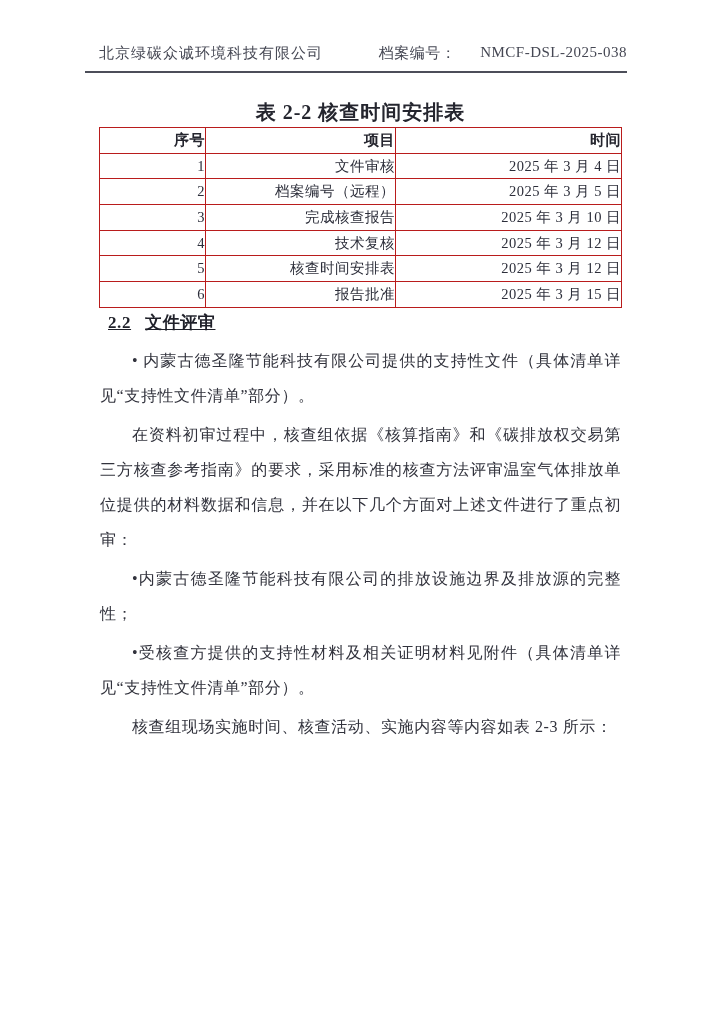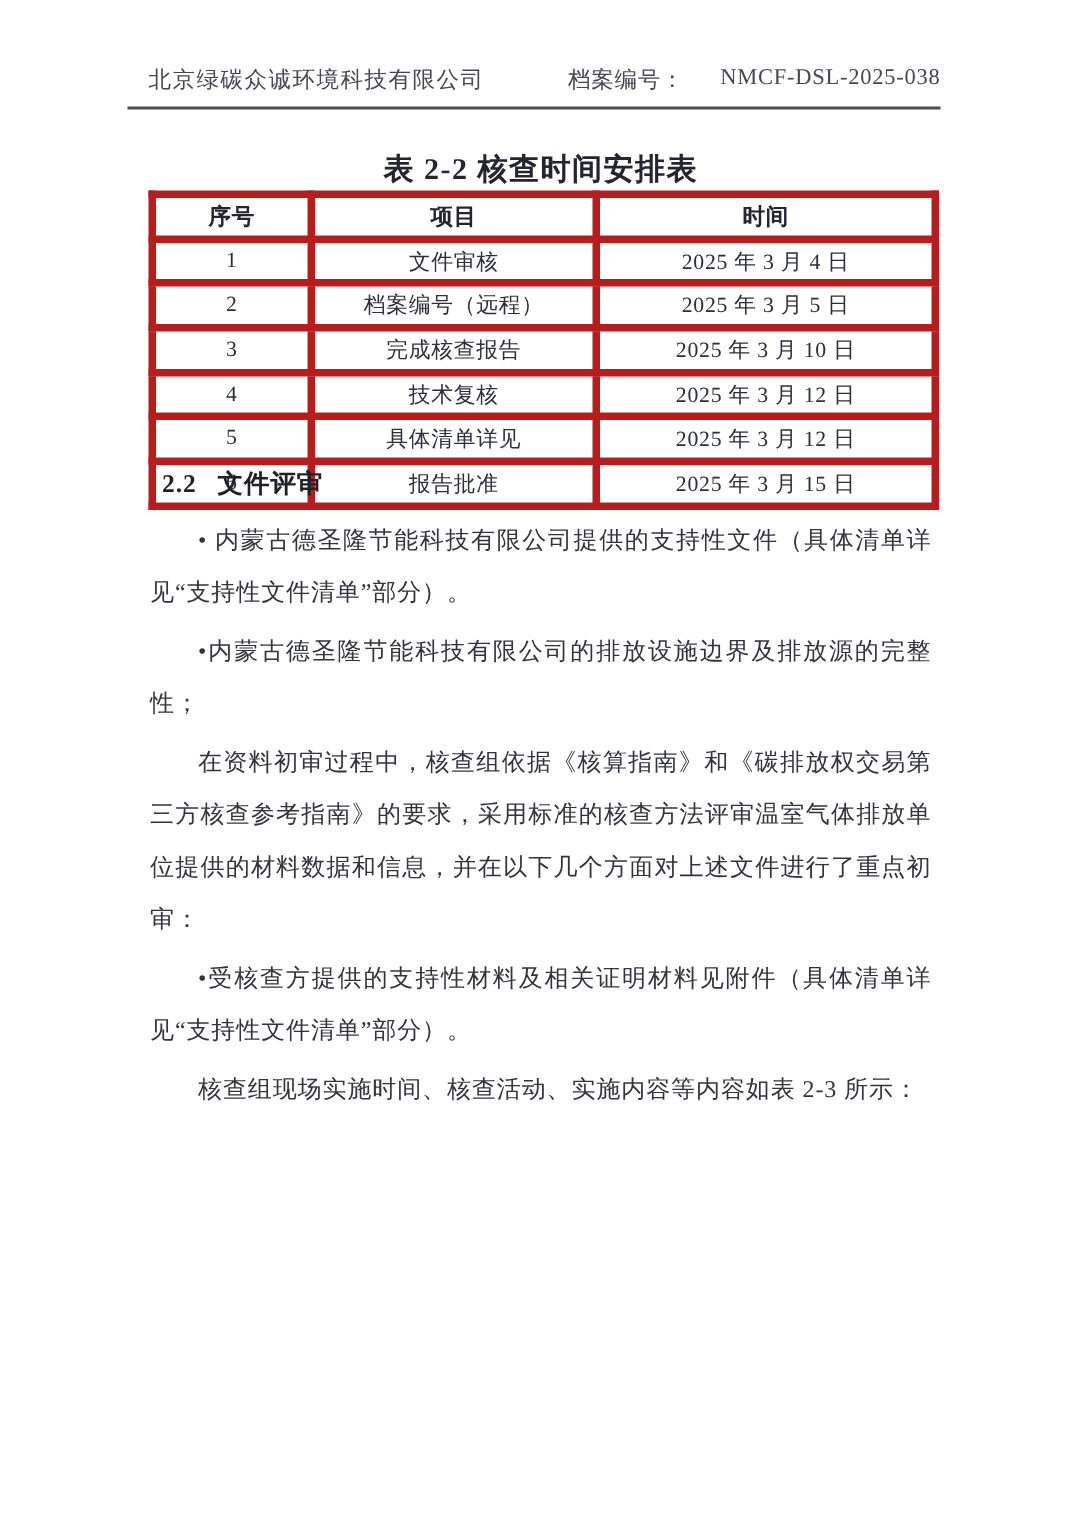--- a/index.html
+++ b/index.html
@@ -31,38 +31,38 @@
   }
   
   table.schedule{
     position:absolute;top:127px;left:99px;width:522px;
     border-collapse:collapse;table-layout:fixed;
   }
   table.schedule col.c1{width:106px;}
   table.schedule col.c2{width:190px;}
   table.schedule col.c3{width:226px;}
   table.schedule th,table.schedule td{
-    border:5px solid #b91c1c;
+    border:1px solid #b91c1c;
     height:24.7px;
-    text-align:center;vertical-align:middle;
+    text-align:right;vertical-align:middle;
     font-size:14.5px;color:#2c2e3a;
     padding:0;letter-spacing:0.5px;
   }
   table.schedule th{font-weight:bold;font-size:15px;color:#24252e;}
   
   .content{
     position:absolute;top:311px;left:100px;width:521px;
     font-size:16px;line-height:35px;
     text-align:justify;text-justify:inter-ideograph;
     letter-spacing:0.6px;
     color:#32333d;
   }
   .content .h-sec{
     font-size:17px;font-weight:bold;color:#1f2029;
-    margin:0 0 8px 8px;line-height:24px;
+    margin:0 0 8px 8px;line-height:24px;text-decoration:underline;
   }
   .content .h-sec .sec-no{margin-right:14px;}
   .content .h-sec.sub{
     font-weight:normal;color:#2b2c36;
     margin:16px 0 12px 48px;font-size:16.5px;
   }
   .content p{margin:0 0 4px 0;text-indent:2em;}
   
   .footer{
     position:absolute;top:946px;left:0;width:723px;
@@ -111,43 +111,43 @@
       <td>完成核查报告</td>
       <td>2025 年 3 月 10 日</td>
     </tr>
     <tr>
       <td>4</td>
       <td>技术复核</td>
       <td>2025 年 3 月 12 日</td>
     </tr>
     <tr>
       <td>5</td>
-      <td>具体清单详见</td>
+      <td>核查时间安排表</td>
       <td>2025 年 3 月 12 日</td>
     </tr>
     <tr>
       <td>6</td>
       <td>报告批准</td>
       <td>2025 年 3 月 15 日</td>
     </tr>
   </tbody>
     </table>
 
   <div class="content">
 
     <div class="h-sec">
       <span class="sec-no">2.2</span><span>文件评审</span>
     </div>
 
 
     <p>• 内蒙古德圣隆节能科技有限公司提供的支持性文件（具体清单详见“支持性文件清单”部分）。</p>
 
+    <p>在资料初审过程中，核查组依据《核算指南》和《碳排放权交易第三方核查参考指南》的要求，采用标准的核查方法评审温室气体排放单位提供的材料数据和信息，并在以下几个方面对上述文件进行了重点初审：</p>
+
     <p>•内蒙古德圣隆节能科技有限公司的排放设施边界及排放源的完整性；</p>
-
-    <p>在资料初审过程中，核查组依据《核算指南》和《碳排放权交易第三方核查参考指南》的要求，采用标准的核查方法评审温室气体排放单位提供的材料数据和信息，并在以下几个方面对上述文件进行了重点初审：</p>
 
     <p>•受核查方提供的支持性材料及相关证明材料见附件（具体清单详见“支持性文件清单”部分）。</p>
 
 
     <p>核查组现场实施时间、核查活动、实施内容等内容如表 2-3 所示：</p>
 
   </div>
 
   <div class="footer">- 4 -</div>
 

